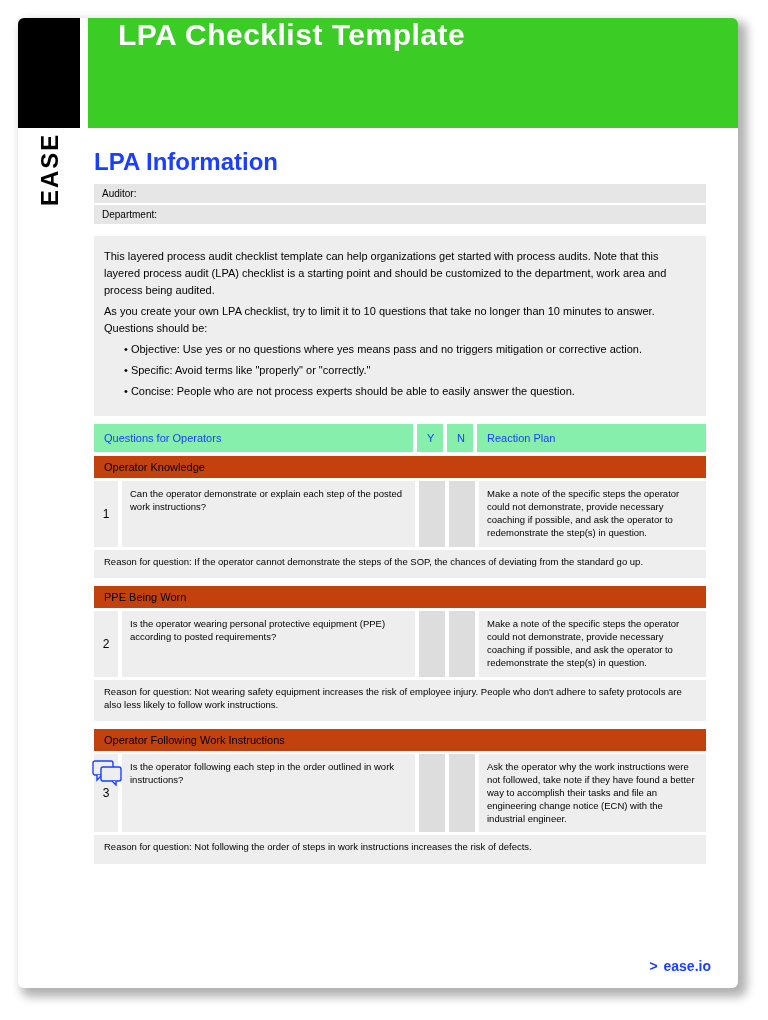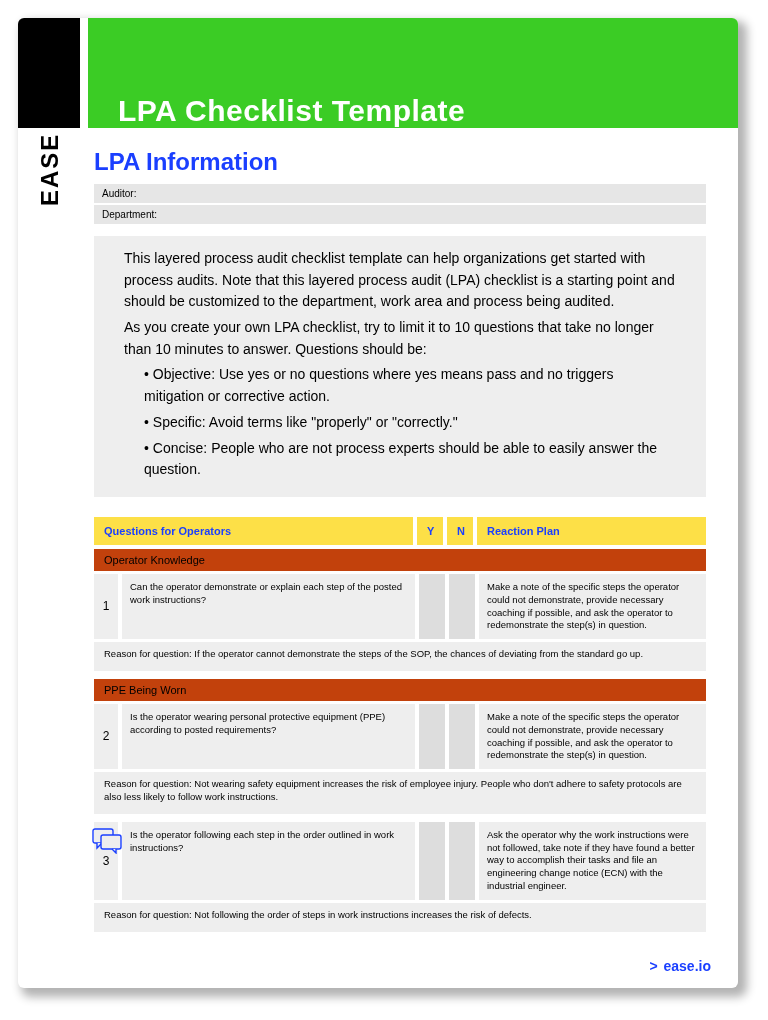--- a/index.html
+++ b/index.html
@@ -26,21 +26,21 @@
     width: 100%;
   }
   .header-black {
     width: 62px;
     background: #000;
   }
   .header-green {
     flex: 1;
     background: #3bcc25;
     display: flex;
-    align-items: flex-end;
+    align-items: flex-start;
     padding-left: 30px;
   }
   .header-title {
     color: #fff;
     font-size: 30px;
     font-weight: 700;
     letter-spacing: 0.5px;
     font-family: "Arial Black", Arial, sans-serif;
   }
   .header-gap {
@@ -80,41 +80,41 @@
   .info-row {
     background: #e6e6e6;
     padding: 4px 8px;
     font-size: 10px;
     margin-bottom: 2px;
     color: #000;
     font-family: Arial, sans-serif;
   }
   .intro {
     background: #eeeeee;
-    padding: 12px 30px;
-    font-size: 14px;
+    padding: 12px 10px;
+    font-size: 11px;
     line-height: 1.55;
     color: #000;
     margin-top: 12px;
-    margin-bottom: 20px;
+    margin-bottom: 8px;
   }
   .intro p { margin-bottom: 4px; }
   .intro .bullet { padding-left: 20px; }
   
   .tbl-head {
     display: flex;
     gap: 4px;
     margin-bottom: 4px;
   }
   .th {
-    background: #fde047;
+    background: #86efac;
     padding: 8px 10px;
     font-size: 11px;
     color: #1a3fff;
-    font-weight: 700;
+    font-weight: 400;
   }
   .th-q { flex: 1 1 300px; }
   .th-y { width: 26px; text-align: center; }
   .th-n { width: 26px; text-align: center; }
   .th-r { flex: 1 1 210px; }
   
   .group-title {
     background: #c2410c;
     padding: 5px 10px;
     font-size: 11px;
@@ -219,20 +219,21 @@
       <div class="group-title">PPE Being Worn</div>
       <div class="qrow">
         <div class="cell cell-num">2</div>
         <div class="cell cell-q">Is the operator wearing personal protective equipment (PPE) according to posted requirements?</div>
         <div class="cell cell-yn"></div>
         <div class="cell cell-yn"></div>
         <div class="cell cell-r">Make a note of the specific steps the operator could not demonstrate, provide necessary coaching if possible, and ask the operator to redemonstrate the step(s) in question.</div>
       </div>
       <div class="reason">Reason for question: Not wearing safety equipment increases the risk of employee injury. People who don't adhere to safety protocols are also less likely to follow work instructions.</div>
 
+      <div class="group-title">Operator Following Work Instructions</div>
       <div class="qrow">
         <div class="cell cell-num" style="overflow:visible;">
           <span class="chat-icon">
             <svg width="30" height="26" viewBox="0 0 30 26">
               <rect x="1" y="1" width="20" height="14" rx="2" fill="none" stroke="#1a3fff" stroke-width="1.4"></rect>
               <path d="M5 15 L5 20 L10 15" fill="#eeeeee" stroke="#1a3fff" stroke-width="1.4"></path>
               <rect x="9" y="7" width="20" height="14" rx="2" fill="#eeeeee" stroke="#1a3fff" stroke-width="1.4"></rect>
               <path d="M24 21 L24 25 L20 21" fill="#eeeeee" stroke="#1a3fff" stroke-width="1.4"></path>
             </svg>
           </span>

